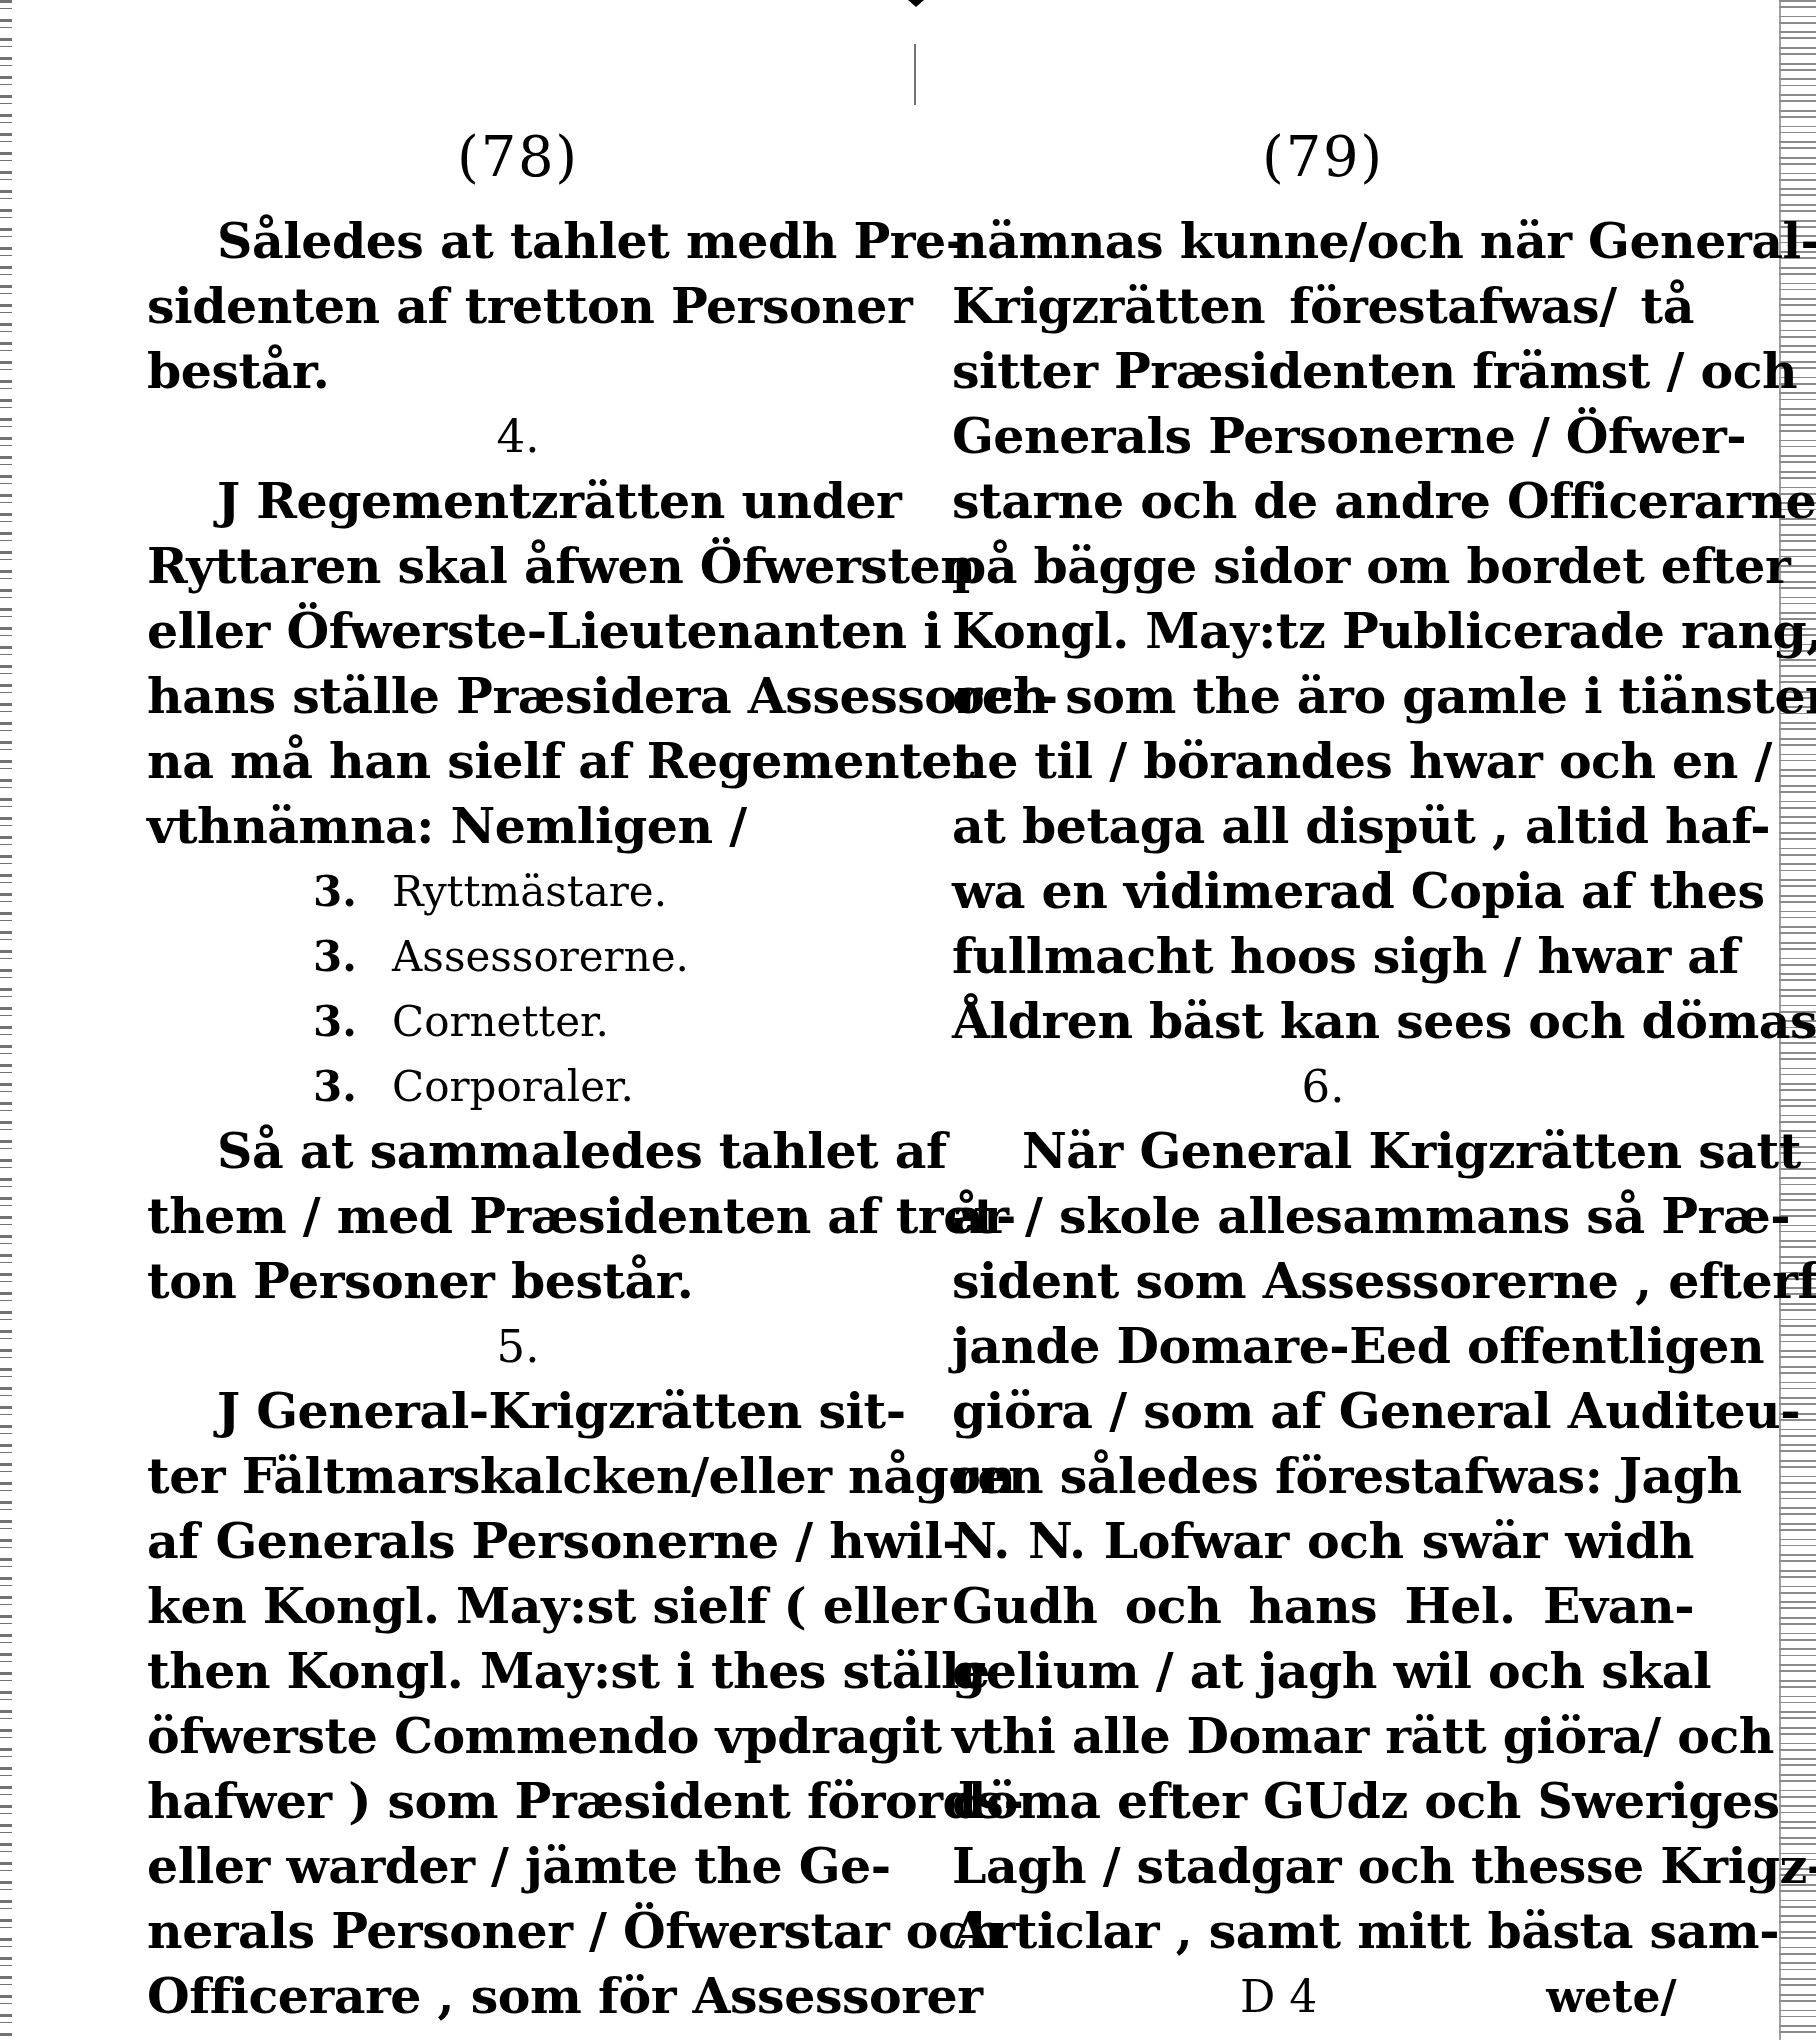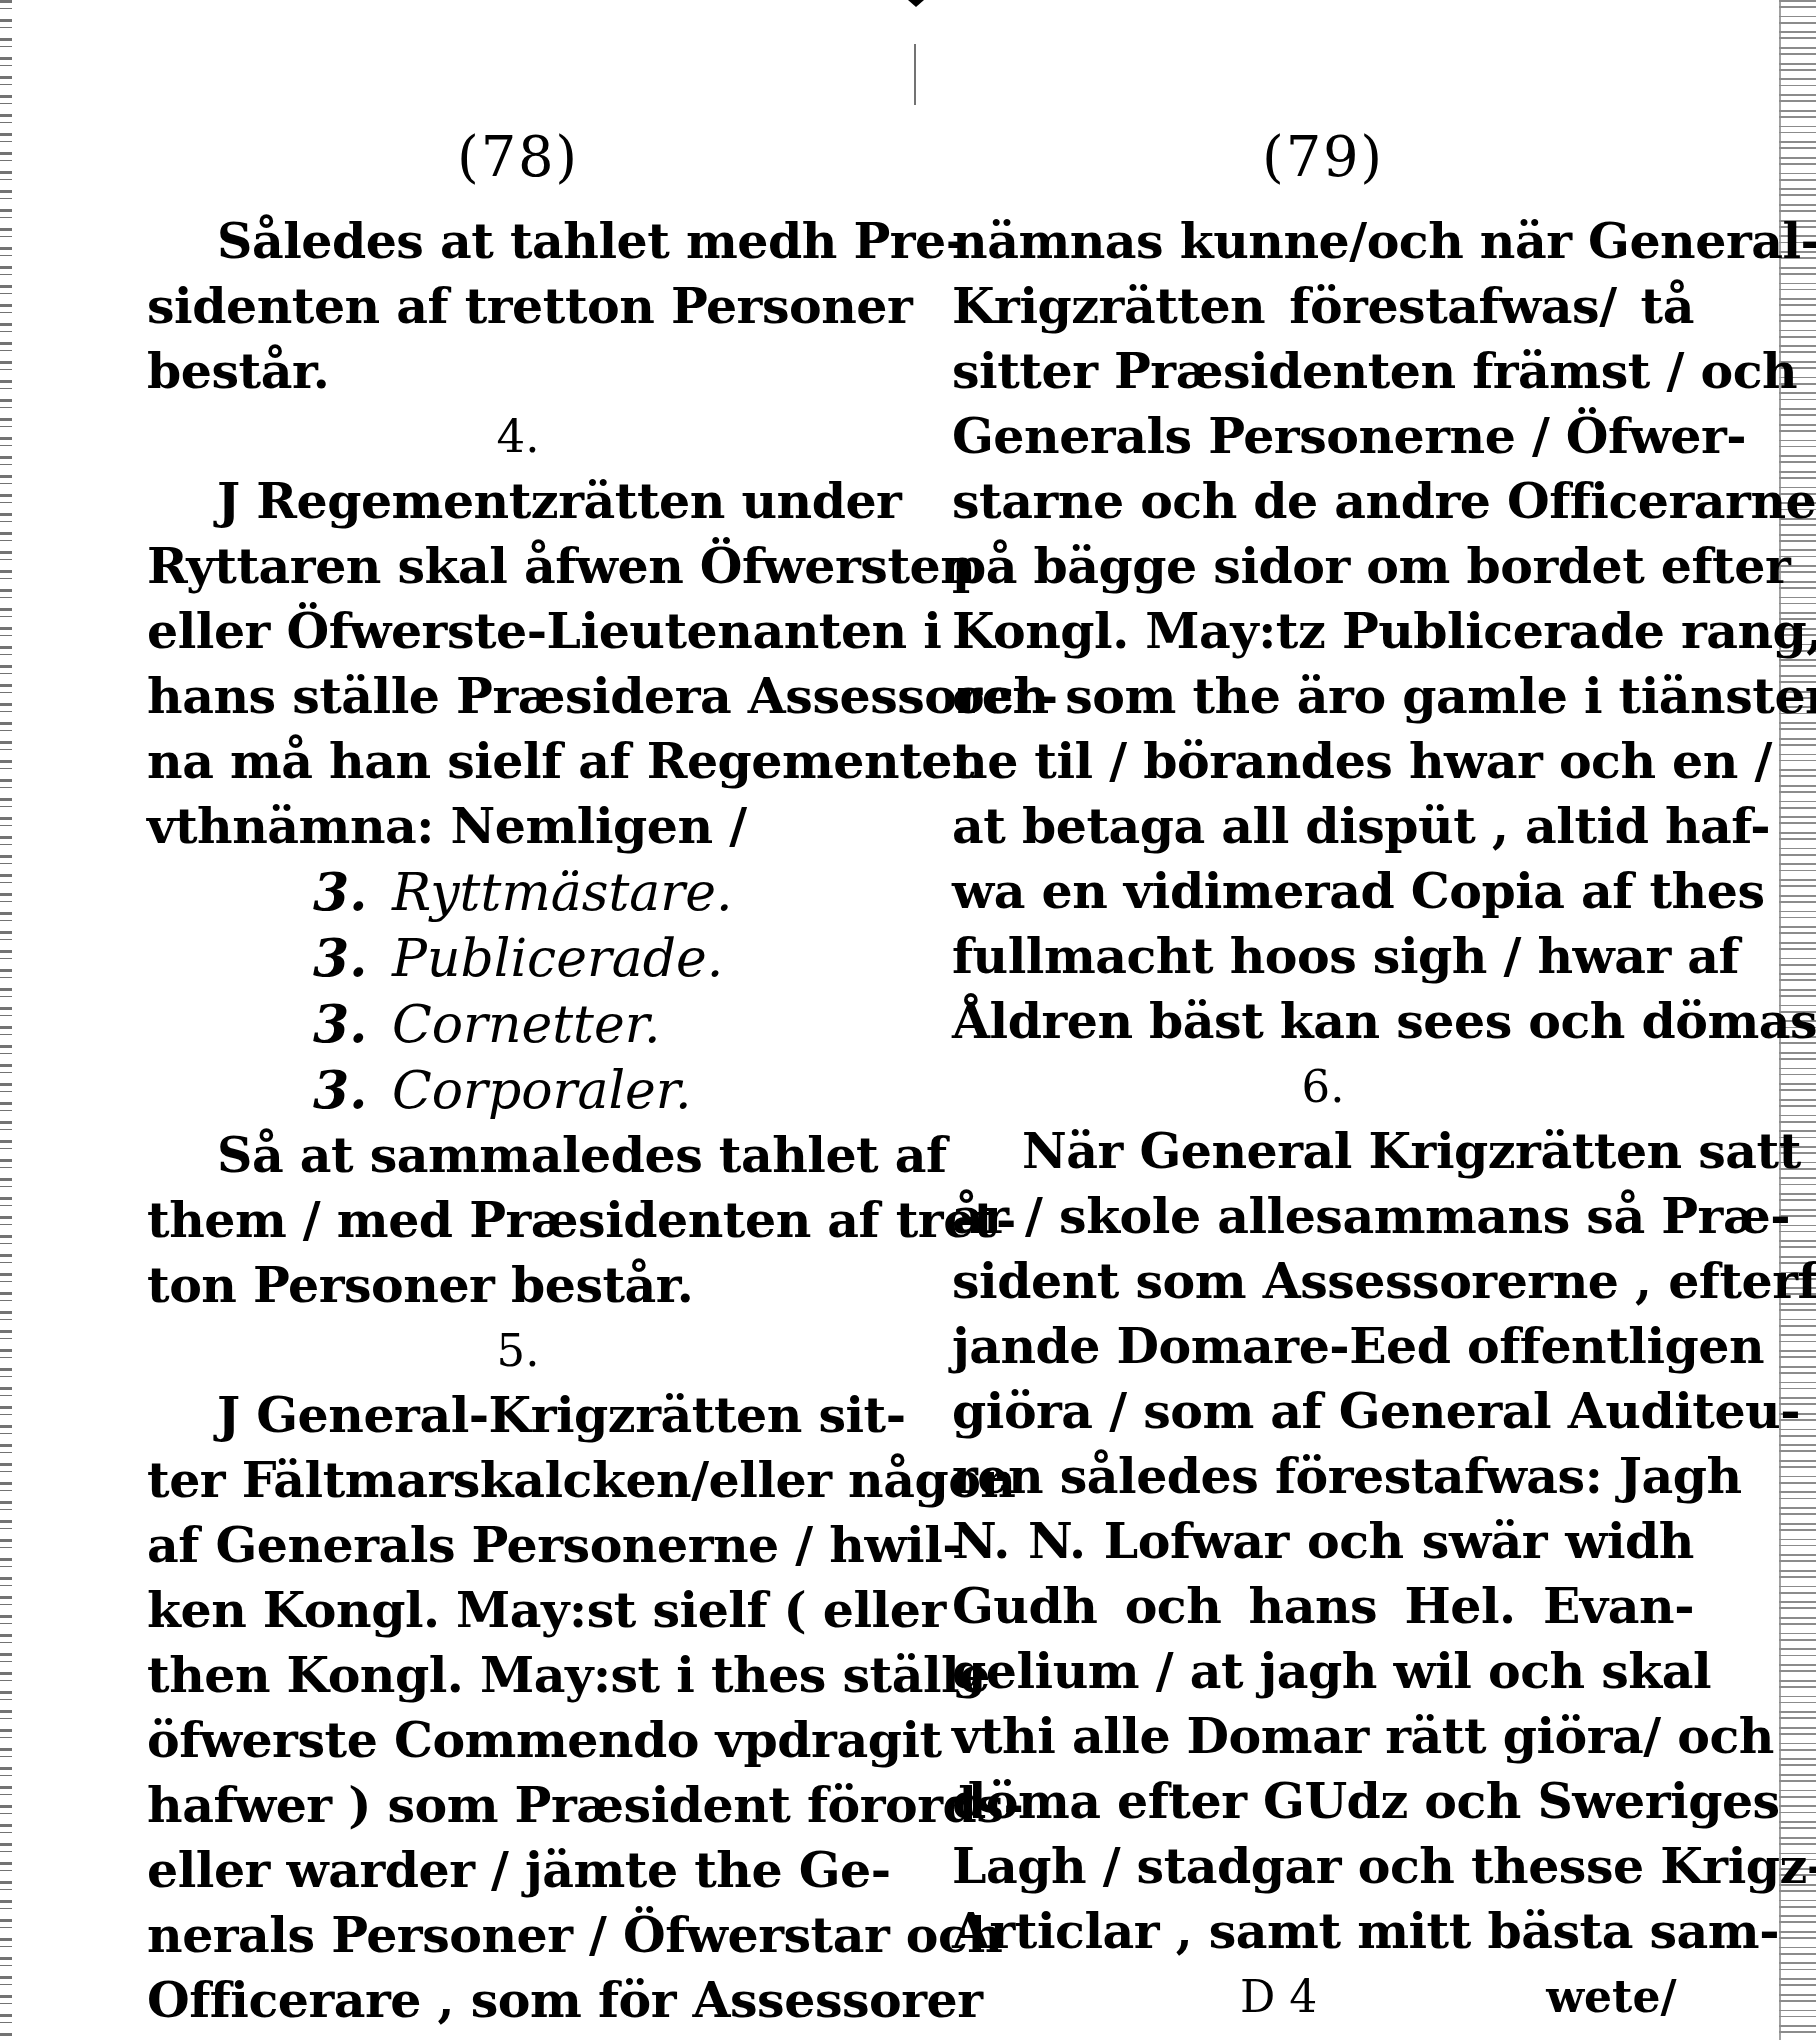--- a/index.html
+++ b/index.html
@@ -26,22 +26,22 @@
 
   .folio { text-align:center; font-size:56px; line-height:70px; height:87px;
            letter-spacing:1.7px; font-weight:normal; }
   .line { font-size:49px; line-height:65px; white-space:nowrap;
           font-weight:bold; text-align:justify; text-align-last:justify;
           font-family:"DejaVu Serif", serif; letter-spacing:-0.5px; }
   .line.indent { padding-left:70px; }
   .line.last { text-align-last:left; }
   .section-num { text-align:center; font-size:45px; line-height:65px;
                  font-weight:normal; }
-  .list-item { font-size:52px; line-height:65px; padding-left:166px;
-               font-weight:normal; white-space:nowrap;font-style:italic; }
+  .list-item { font-size:42px; line-height:65px; padding-left:166px;
+               font-weight:normal; white-space:nowrap; }
   .list-item .num { display:inline-block; width:79px; font-weight:bold; }
   .footer { position:relative; height:65px; font-size:44px; line-height:65px; }
   .footer .sig { position:absolute; left:288px; font-weight:normal; }
   .footer .catch { position:absolute; right:17.5px; font-weight:bold; }
 </style>
 </head>
 <body>
 
 <div class="spread">
   <div class="edge-left"></div>
@@ -62,21 +62,21 @@
     <div class="line">Ryttaren skal åfwen Öfwersten</div>
     <div class="line">eller Öfwerste-Lieutenanten i</div>
     <div class="line">hans ställe Præsidera Assessorer-</div>
     <div class="line">na må han sielf af Regementet</div>
     <div class="line last">vthnämna: Nemligen /</div>
 
     <div class="list-item">
       <span class="num">3.</span><span>Ryttmästare.</span>
     </div>
     <div class="list-item">
-      <span class="num">3.</span><span>Publicerade.</span>
+      <span class="num">3.</span><span>Assessorerne.</span>
     </div>
     <div class="list-item">
       <span class="num">3.</span><span>Cornetter.</span>
     </div>
     <div class="list-item">
       <span class="num">3.</span><span>Corporaler.</span>
     </div>
 
     <div class="line indent">Så at sammaledes tahlet af</div>
     <div class="line">them / med Præsidenten af tret-</div>

